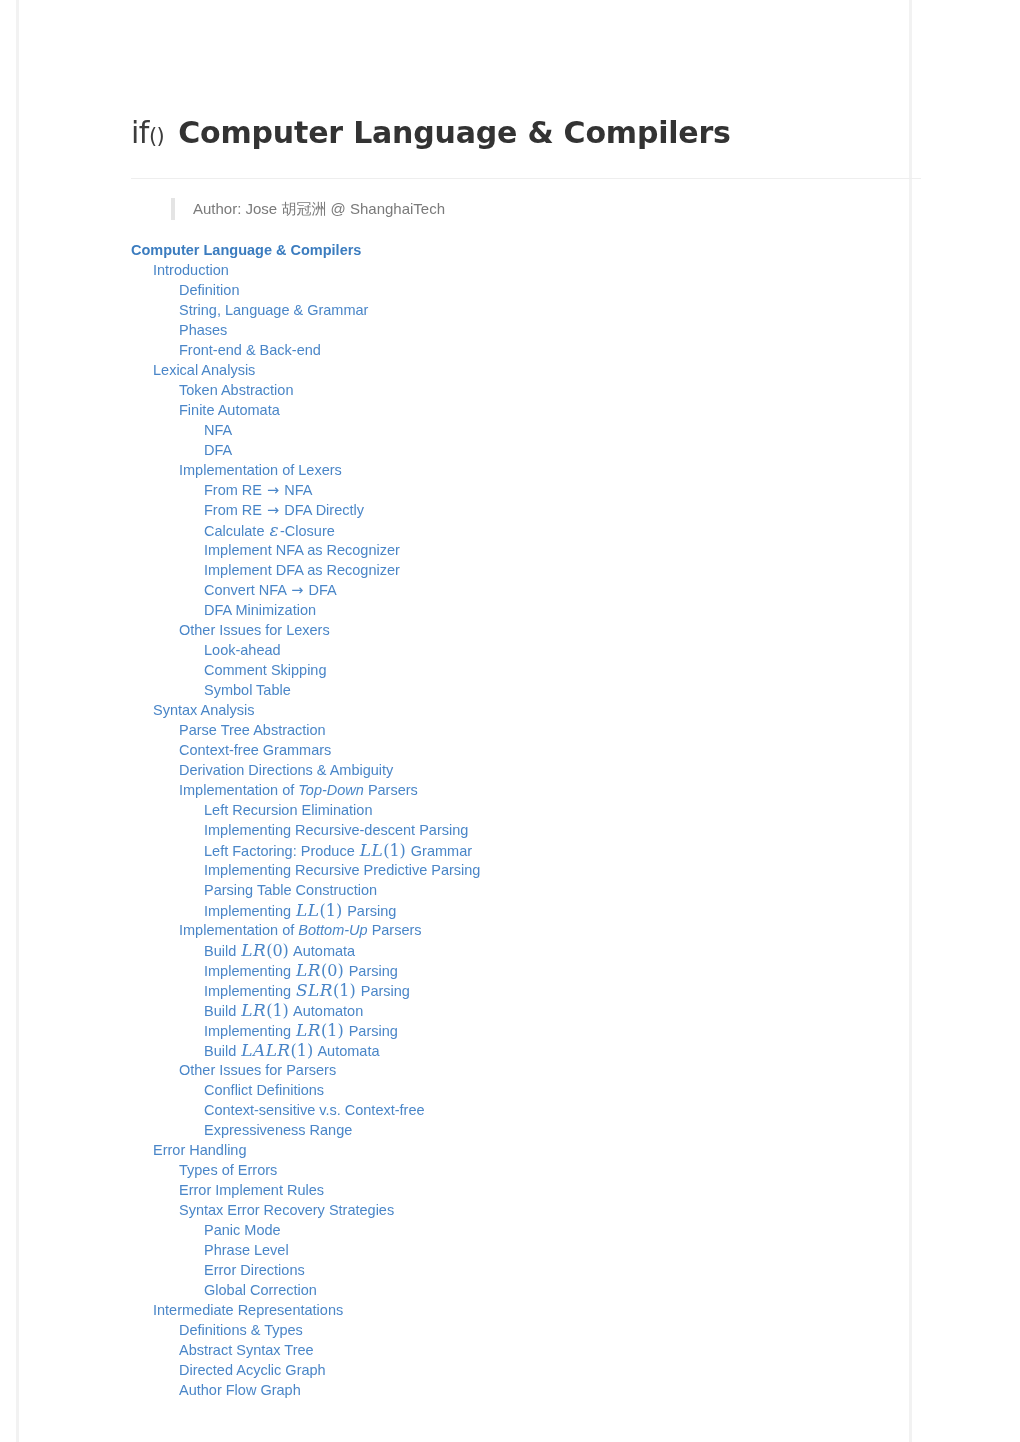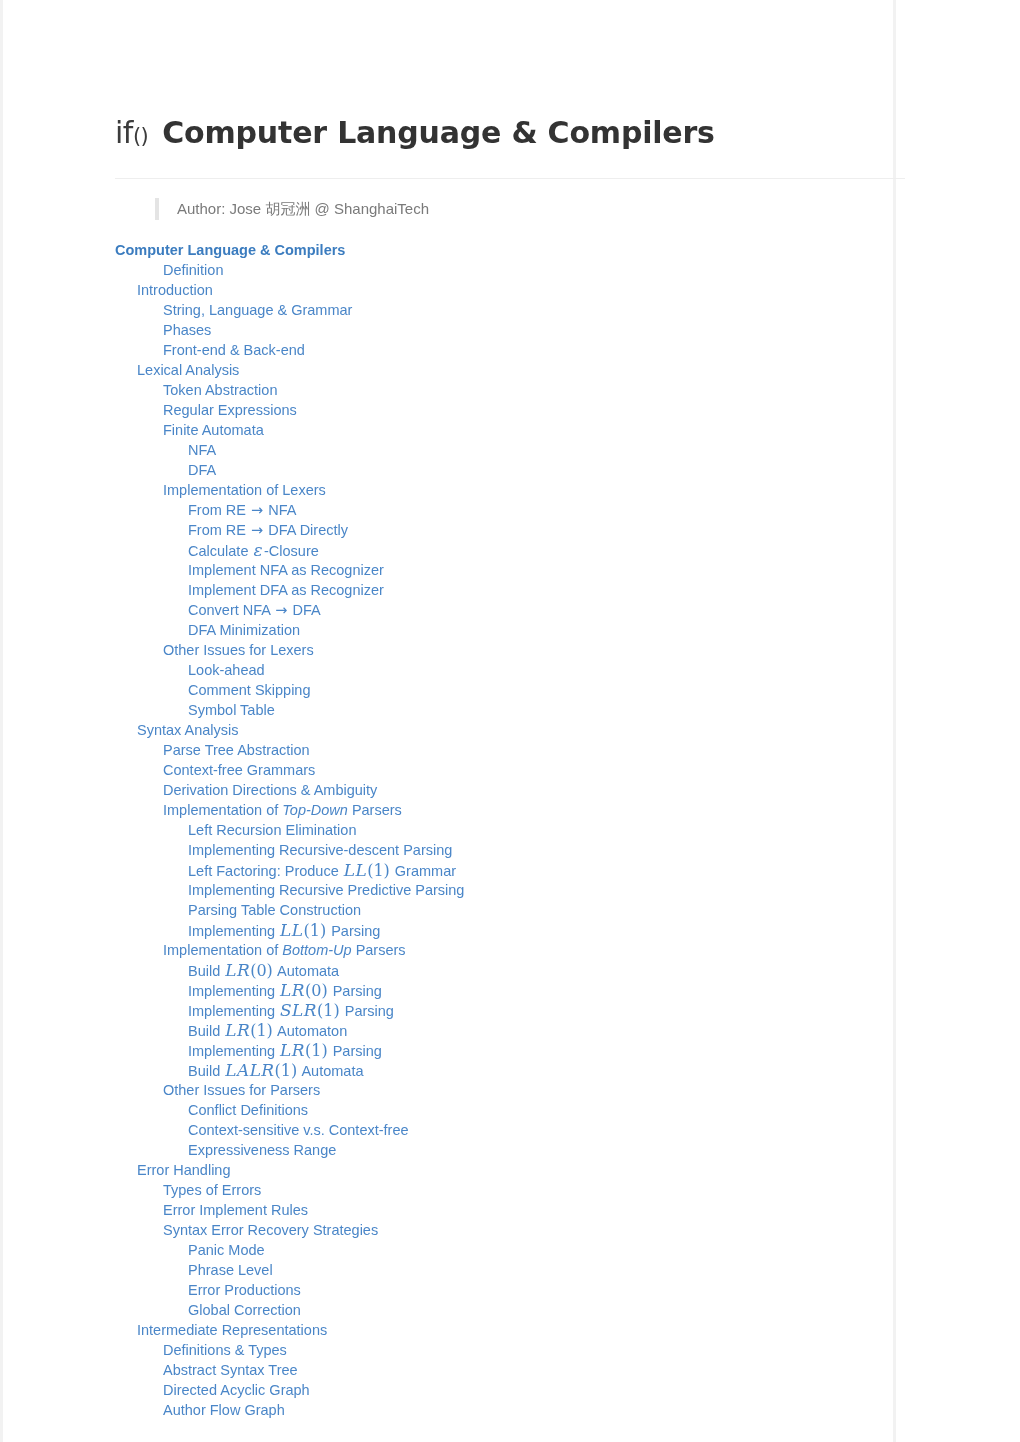--- a/index.html
+++ b/index.html
@@ -23,21 +23,21 @@
     top: 0;
     width: 3px;
     height: 1442px;
     background: #f2f2f2;
   }
   .page-edge-left  { left: 0; }
   .page-edge-right { right: 0; }
 
   .page {
     position: absolute;
-    left: 0;
+    left: 16px;
     top: 0;
     width: 896px;
     height: 1442px;
     background: #ffffff;
   }
 
   .content {
     position: absolute;
     left: 115px;
     top: 0;
@@ -145,28 +145,27 @@
       <span class="logo"><span>if</span><span class="paren">()</span></span>
       <h1 class="page-title">Computer Language &amp; Compilers</h1>
     </div>
 
     <blockquote class="author-quote">
       <span class="author-text">Author: Jose 胡冠洲 @ ShanghaiTech</span>
     </blockquote>
 
     <nav class="toc" id="toc">
         <a class="toc-item lvl-0" href="#">Computer Language &amp; Compilers</a>
+        <a class="toc-item lvl-1" href="#">Introduction</a>
         <a class="toc-item lvl-2" href="#">Definition</a>
-        <a class="toc-item lvl-1" href="#">Introduction</a>
         <a class="toc-item lvl-2" href="#">String, Language &amp; Grammar</a>
         <a class="toc-item lvl-2" href="#">Phases</a>
         <a class="toc-item lvl-2" href="#">Front-end &amp; Back-end</a>
         <a class="toc-item lvl-1" href="#">Lexical Analysis</a>
         <a class="toc-item lvl-2" href="#">Token Abstraction</a>
-        <a class="toc-item lvl-2" href="#">Regular Expressions</a>
         <a class="toc-item lvl-2" href="#">Finite Automata</a>
         <a class="toc-item lvl-3" href="#">NFA</a>
         <a class="toc-item lvl-3" href="#">DFA</a>
         <a class="toc-item lvl-2" href="#">Implementation of Lexers</a>
         <a class="toc-item lvl-3" href="#">From RE <span class="arrow">→</span> NFA</a>
         <a class="toc-item lvl-3" href="#">From RE <span class="arrow">→</span> DFA Directly</a>
         <a class="toc-item lvl-3" href="#">Calculate <span class="math eps">ε</span>-Closure</a>
         <a class="toc-item lvl-3" href="#">Implement NFA as Recognizer</a>
         <a class="toc-item lvl-3" href="#">Implement DFA as Recognizer</a>
         <a class="toc-item lvl-3" href="#">Convert NFA <span class="arrow">→</span> DFA</a>
@@ -196,21 +195,21 @@
         <a class="toc-item lvl-2" href="#">Other Issues for Parsers</a>
         <a class="toc-item lvl-3" href="#">Conflict Definitions</a>
         <a class="toc-item lvl-3" href="#">Context-sensitive v.s. Context-free</a>
         <a class="toc-item lvl-3" href="#">Expressiveness Range</a>
         <a class="toc-item lvl-1" href="#">Error Handling</a>
         <a class="toc-item lvl-2" href="#">Types of Errors</a>
         <a class="toc-item lvl-2" href="#">Error Implement Rules</a>
         <a class="toc-item lvl-2" href="#">Syntax Error Recovery Strategies</a>
         <a class="toc-item lvl-3" href="#">Panic Mode</a>
         <a class="toc-item lvl-3" href="#">Phrase Level</a>
-        <a class="toc-item lvl-3" href="#">Error Productions</a>
+        <a class="toc-item lvl-3" href="#">Error Directions</a>
         <a class="toc-item lvl-3" href="#">Global Correction</a>
         <a class="toc-item lvl-1" href="#">Intermediate Representations</a>
         <a class="toc-item lvl-2" href="#">Definitions &amp; Types</a>
         <a class="toc-item lvl-2" href="#">Abstract Syntax Tree</a>
         <a class="toc-item lvl-2" href="#">Directed Acyclic Graph</a>
         <a class="toc-item lvl-2" href="#">Author Flow Graph</a>
       </nav>
 
   </div>
 </div>

